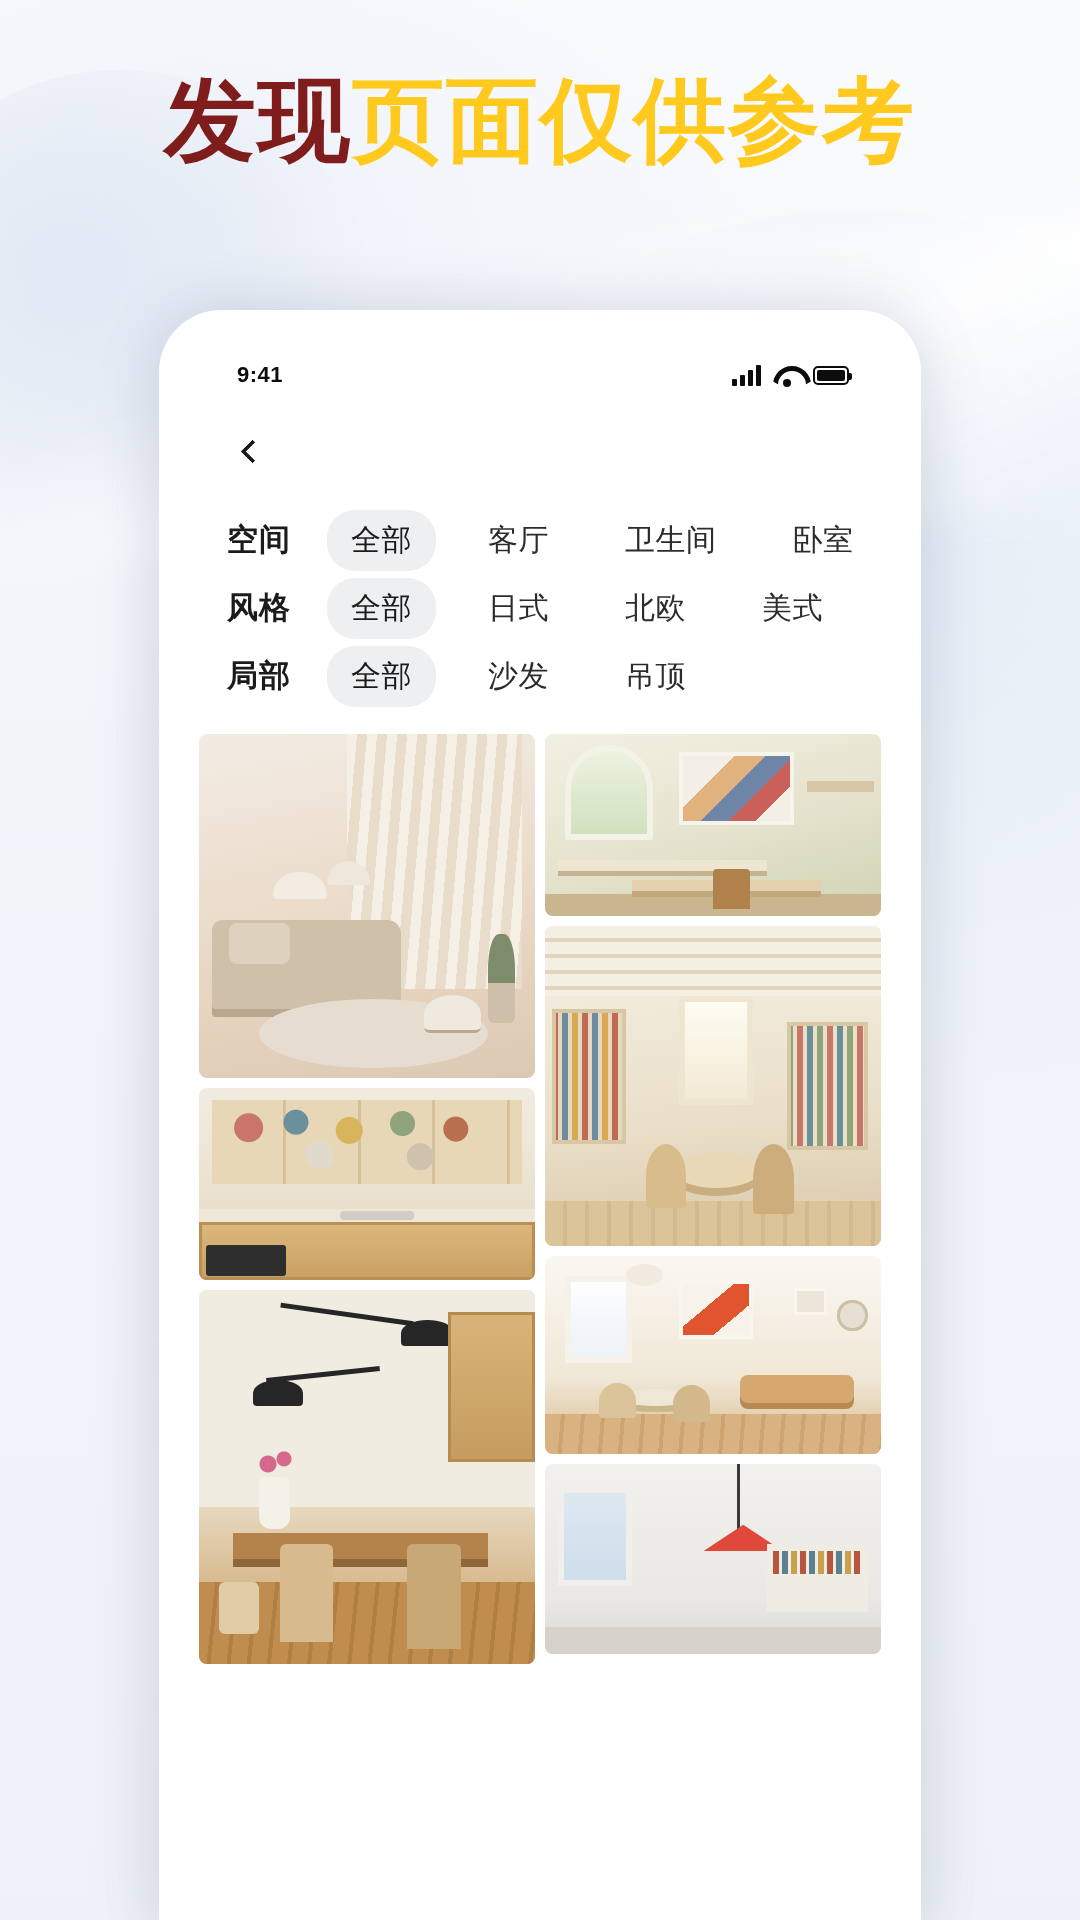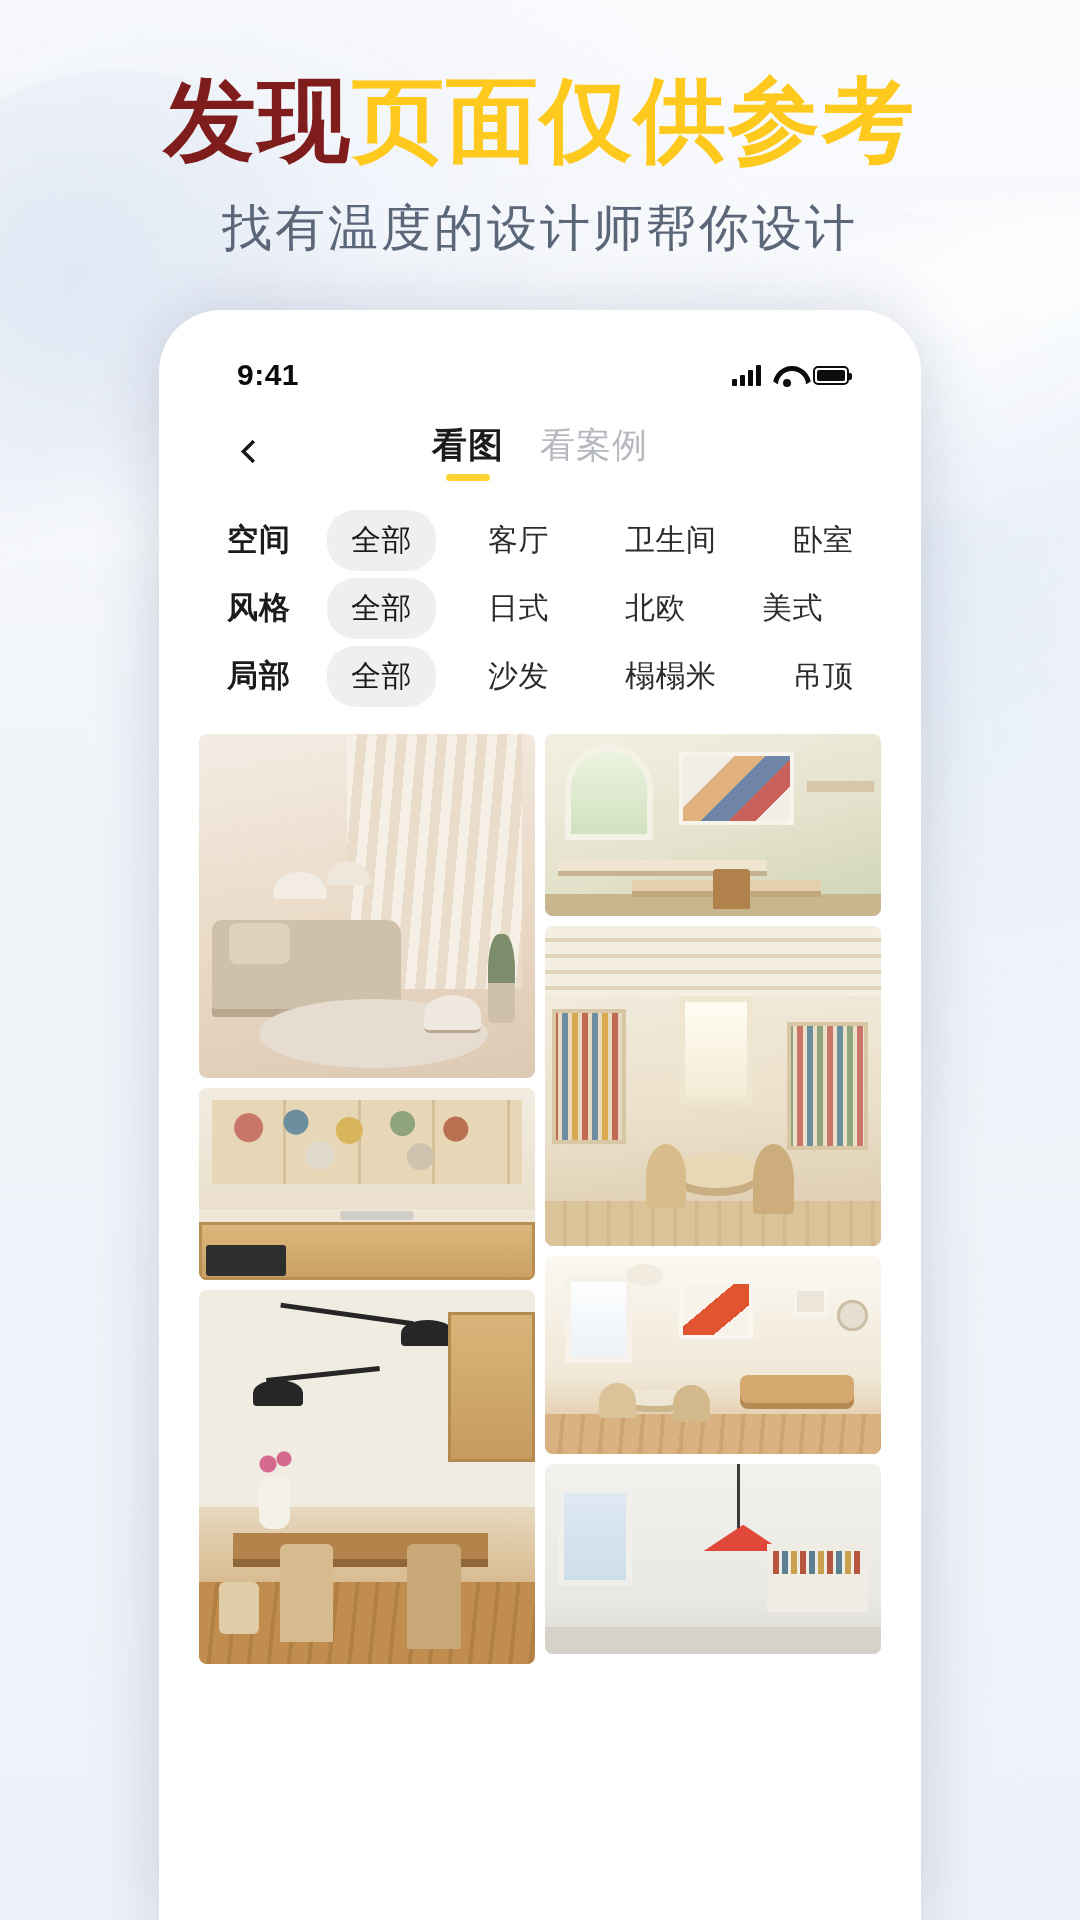--- a/index.html
+++ b/index.html
@@ -69,21 +69,21 @@
     background:#ffffff;
     border-radius:46px 46px 0 0;
     overflow:hidden;
   }
 
   
   .statusbar {
     height:74px; display:flex; align-items:center; justify-content:space-between;
     padding:0 46px 0 52px;
   }
-  .status-time { font-size:30px; font-weight:600; color:#0c0c0c; letter-spacing:.5px; }
+  .status-time { font-size:22px; font-weight:600; color:#0c0c0c; letter-spacing:.5px; }
   .status-icons { display:flex; align-items:center; gap:12px; }
   .sig { display:flex; align-items:flex-end; gap:3px; height:22px; }
   .sig i { display:block; width:5px; background:#0c0c0c; border-radius:1px; }
   .sig i:nth-child(1){height:7px;} .sig i:nth-child(2){height:11px;}
   .sig i:nth-child(3){height:16px;} .sig i:nth-child(4){height:21px;}
   .wifi { width:28px; height:21px; position:relative; }
   .wifi::before{
     content:""; position:absolute; left:0; top:1px; width:28px; height:28px;
     border:5px solid #0c0c0c; border-radius:50%;
     clip-path:polygon(0 0,100% 0,100% 42%,50% 70%,0 42%);
@@ -298,21 +298,20 @@
 <div class="bg">
   <div class="bg-blob-a"></div>
   <div class="bg-blob-b"></div>
   <div class="bg-sweep"></div>
 </div>
 
 <div class="promo">
   <div class="headline">
     <span class="dark">发现</span><span class="accent">页面仅供参考</span>
   </div>
-  <div class="subhead">找有温度的设计师帮你设计</div>
 </div>
 
 <div class="phone-wrap">
   <div class="phone-shadow"></div>
   <div class="phone">
 
     <div class="statusbar">
       <div class="status-time">9:41</div>
       <div class="status-icons">
         <div class="sig">
@@ -325,28 +324,20 @@
         <div class="batt">
             <span></span>
           </div>
       </div>
     </div>
 
     <div class="navbar">
       <div class="back-btn">
         <div class="back-chev"></div>
       </div>
-      <div class="tabs">
-        <div class="tab active">
-          <div class="tab-label">看图</div>
-        </div>
-        <div class="tab inactive">
-          <div class="tab-label">看案例</div>
-        </div>
-      </div>
     </div>
 
     <div class="filters">
 
       <div class="filter-row">
         <div class="filter-title">空间</div>
         <div class="chip selected">全部</div>
         <div class="chip">客厅</div>
         <div class="chip">卫生间</div>
         <div class="chip">卧室</div>
@@ -361,21 +352,20 @@
         <div class="chip">北欧</div>
         <div class="chip">美式</div>
         <div class="chip">简约</div>
 
       </div>
 
       <div class="filter-row">
         <div class="filter-title">局部</div>
         <div class="chip selected">全部</div>
         <div class="chip">沙发</div>
-        <div class="chip">榻榻米</div>
         <div class="chip">吊顶</div>
 
       </div>
 
     </div>
 
     <div class="grid">
 
       <div class="col">
 

